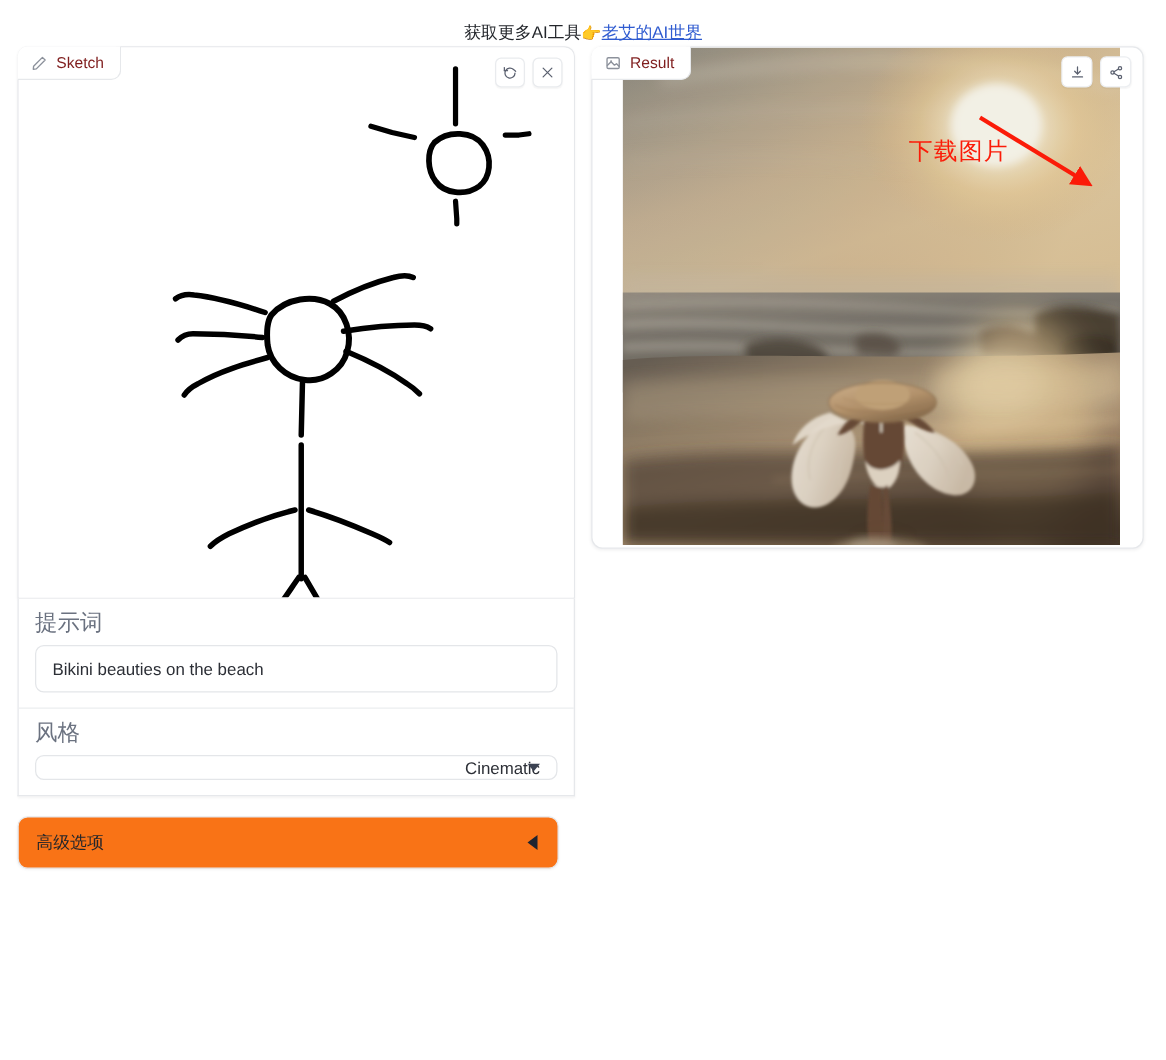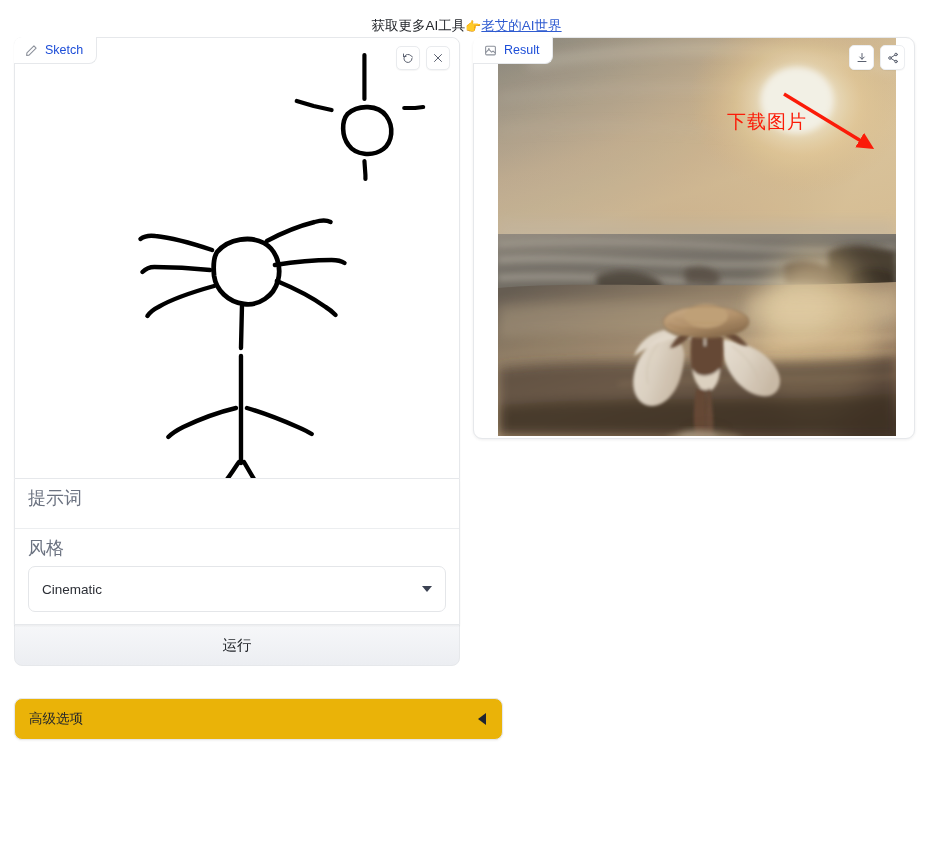--- a/index.html
+++ b/index.html
@@ -82,21 +82,21 @@
     display: flex;
     align-items: center;
     gap: 7px;
     background: #ffffff;
     border: 1px solid #e6e8eb;
     border-top: none;
     border-left: none;
     border-radius: 8px 0 8px 0;
     padding: 6px 13px 6px 11px;
     font-size: 12.5px;
-    color: #1d4ed8;
+    color: #7f1d1d;
     z-index: 4;
   }
   .panel-tab .tab-ico {
     display: inline-flex;
     width: 13px;
     height: 13px;
     color: #8c919b;
   }
   .panel-tab .tab-ico svg { width: 13px; height: 13px; display: block; }
 
@@ -158,29 +158,30 @@
     font-family: inherit;
     font-size: 13.5px;
     color: #2c2f36;
     padding: 0 13px;
     outline: none;
   }
   .select-box {
     position: relative;
     width: 100%;
     box-sizing: border-box;
-    height: 46px;
+    height: 20px;
     border: 1px solid #e4e6e9;
     border-radius: 7px;
     background: #ffffff;
     display: flex;
     align-items: center;
     padding: 0 13px;
     font-size: 13.5px;
     color: #2c2f36;
+    justify-content: flex-end;
   }
   .select-caret {
     position: absolute;
     right: 13px;
     top: 50%;
     transform: translateY(-50%);
     width: 0; height: 0;
     border-left: 5px solid transparent;
     border-right: 5px solid transparent;
     border-top: 6px solid #3b4252;
@@ -197,31 +198,31 @@
     background: linear-gradient(180deg, #f6f7f9 0%, #eceef2 100%);
     font-family: inherit;
     font-size: 14.5px;
     color: #23262b;
     text-align: center;
     line-height: 40px;
     cursor: pointer;
   }
 
   .advanced-card {
-    margin-top: 32px;
-    width: 489px;
+    margin-top: 16px;
+    width: 433px;
     box-sizing: border-box;
     height: 42px;
     display: flex;
     align-items: center;
     justify-content: space-between;
     padding: 0 16px 0 14px;
     border: 1px solid #e6e8eb;
     border-radius: 8px;
-    background: #eab308;
+    background: #f97316;
     box-shadow: 0 1px 2px rgba(16,18,22,0.05);
     font-size: 13.5px;
     color: #23262b;
   }
   .advanced-caret {
     width: 0; height: 0;
     border-top: 6px solid transparent;
     border-bottom: 6px solid transparent;
     border-right: 8px solid #1f2430;
   }
@@ -363,31 +364,31 @@
               <path d="M5 5 L19 19 M19 5 L5 19"></path>
             </svg>
           </span>
         </div>
       </div>
     </div>
 
     <div class="card form-card">
       <div class="field">
         <div class="field-label">提示词</div>
+        <input class="text-input" type="text" value="Bikini beauties on the beach" style="">
       </div>
       <div class="field">
         <div class="field-label">风格</div>
         <div class="select-box">
           <span>Cinematic</span>
           <span class="select-caret"></span>
         </div>
       </div>
     </div>
 
-    <div class="run-button">运行</div>
 
     <div class="advanced-card">
       <span>高级选项</span>
       <span class="advanced-caret"></span>
     </div>
   </div>
 
   <div class="right-col">
     <div class="result-card">
 

